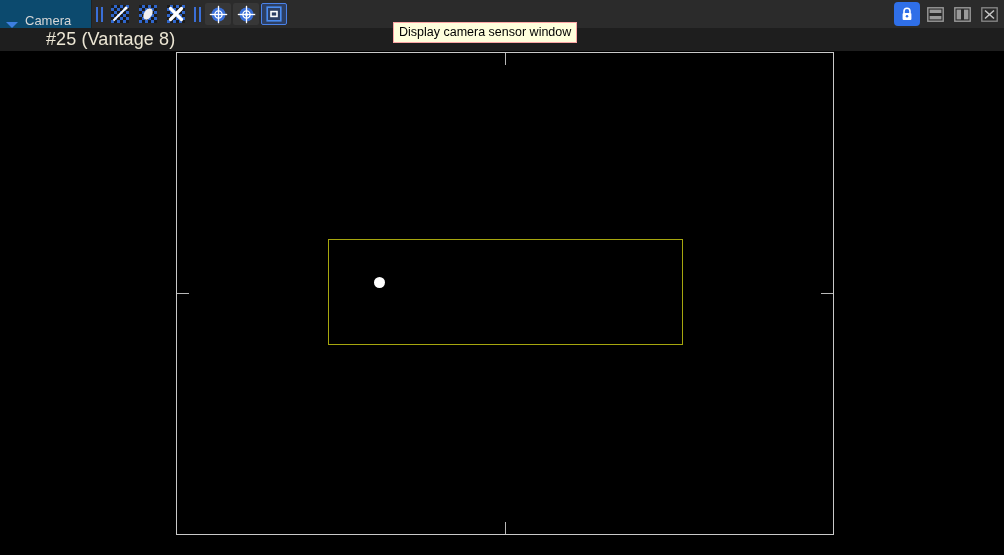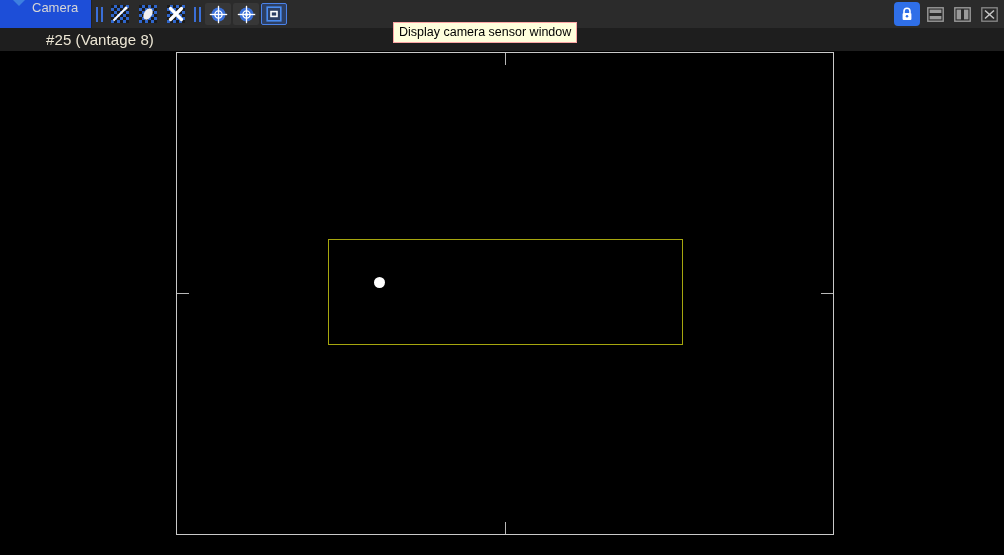--- a/index.html
+++ b/index.html
@@ -23,23 +23,23 @@
     width: 1004px;
     height: 28px;
     background: #2b2b2b;
     display: flex;
     align-items: center;
   }
 
   .menu-btn {
     height: 28px;
     display: flex;
-    align-items: flex-start;
-    padding: 0 10px 0 13px;
-    background: #1d4ed8;
+    align-items: flex-end;
+    padding: 0 10px 0 6px;
+    background: #0c4a6e;
     color: #d6d6d6;
     font-size: 13px;
     box-sizing: border-box;
     cursor: default;
   }
   #camera-menu {
     width: 92px;
     gap: 7px;
     border-right: 1px solid #222;
   }
@@ -141,21 +141,21 @@
     height: 23px;
     background: #1e1e1e;
     color: #e8e2d0;
     font-size: 12.5px;
     display: flex;
     align-items: center;
   }
   #vantage-label {
     margin-left: 46px;
     color: #ece6d4;
-    font-size: 15px;
+    font-size: 18px;
     letter-spacing: 0.1px;
   }
 
   
   #tooltip {
     position: absolute;
     left: 393px;
     top: 22px;
     background: #ffffdc;
     border: 1px solid #fca5a5;

